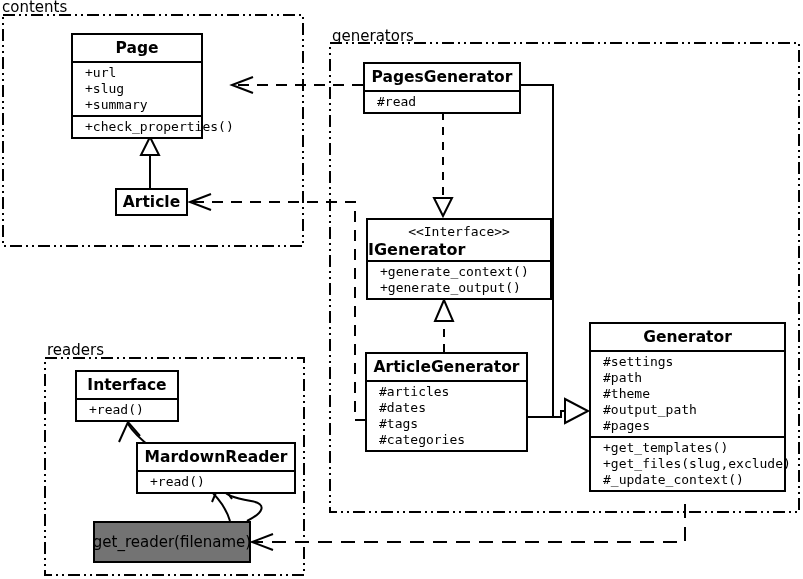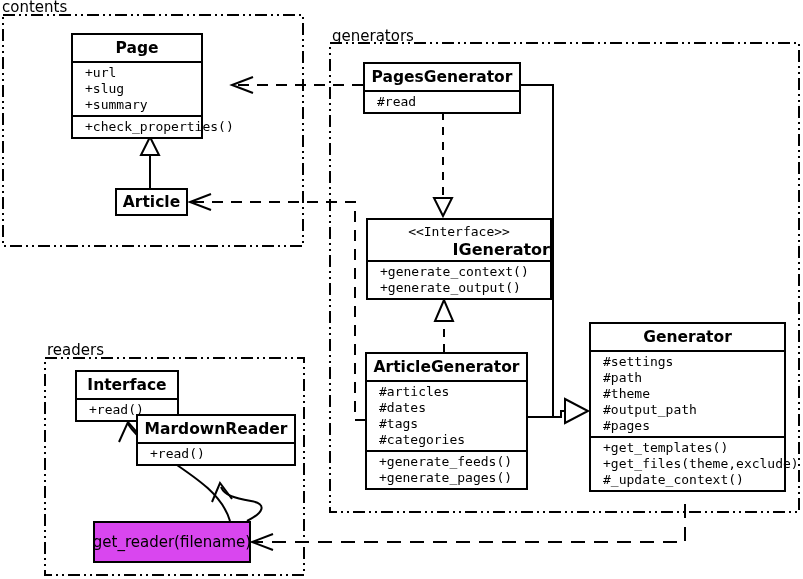--- a/index.html
+++ b/index.html
@@ -16,28 +16,28 @@
     position:absolute;border:2px solid #000;background:#ffffff;box-sizing:border-box;
   }
   .cls-title{
     font-weight:bold;font-size:15.5px;line-height:26px;text-align:center;white-space:nowrap;
   }
   .cls-title.small{line-height:24px;}
   .stereo{
     font-family:"DejaVu Sans Mono","Liberation Mono",monospace;
     font-size:13px;line-height:16px;text-align:center;padding-top:4px;white-space:nowrap;
   }
-  .iface-name{font-weight:bold;font-size:16px;line-height:20px;text-align:right;margin-left:12px;}
+  .iface-name{font-weight:bold;font-size:16px;line-height:20px;text-align:left;}
   .cls-sec{border-top:2px solid #000;padding:2px 12px;}
   .member{
     font-family:"DejaVu Sans Mono","Liberation Mono",monospace;
     font-size:13px;line-height:16px;white-space:nowrap;
   }
   .fn-box{
-    position:absolute;border:2px solid #000;background:#d946ef;box-sizing:border-box;
+    position:absolute;border:2px solid #000;background:#737373;box-sizing:border-box;
     font-size:15px;text-align:center;display:flex;align-items:center;justify-content:center;
     white-space:nowrap;
   }
 </style>
 </head>
 <body>
 
 <div class="canvas">
 
   <svg class="wires" width="803" height="579" viewBox="0 0 803 579">
@@ -132,50 +132,46 @@
   </div>
 
   <div class="cls" style="left:365px;top:352px;width:163px">
     <div class="cls-title">ArticleGenerator</div>
     <div class="cls-sec">
       <div class="member">#articles</div>
       <div class="member">#dates</div>
       <div class="member">#tags</div>
       <div class="member">#categories</div>
     </div>
-    <div class="cls-sec">
-      <div class="member">+generate_feeds()</div>
-      <div class="member">+generate_pages()</div>
-    </div>
   </div>
 
   <div class="cls" style="left:589px;top:322px;width:197px">
     <div class="cls-title">Generator</div>
     <div class="cls-sec">
       <div class="member">#settings</div>
       <div class="member">#path</div>
       <div class="member">#theme</div>
       <div class="member">#output_path</div>
       <div class="member">#pages</div>
     </div>
     <div class="cls-sec">
       <div class="member">+get_templates()</div>
-      <div class="member">+get_files(theme,exclude)</div>
+      <div class="member">+get_files(slug,exclude)</div>
       <div class="member">#_update_context()</div>
     </div>
   </div>
 
   <div class="cls" style="left:75px;top:370px;width:104px">
     <div class="cls-title">Interface</div>
     <div class="cls-sec">
       <div class="member">+read()</div>
     </div>
   </div>
 
-  <div class="cls" style="left:136px;top:414px;width:160px">
+  <div class="cls" style="left:136px;top:442px;width:160px">
     <div class="cls-title">MardownReader</div>
     <div class="cls-sec">
       <div class="member">+read()</div>
     </div>
   </div>
 
   <div class="fn-box" style="left:93px;top:521px;width:158px;height:42px">
     <span>get_reader(filename)</span>
   </div>
 

